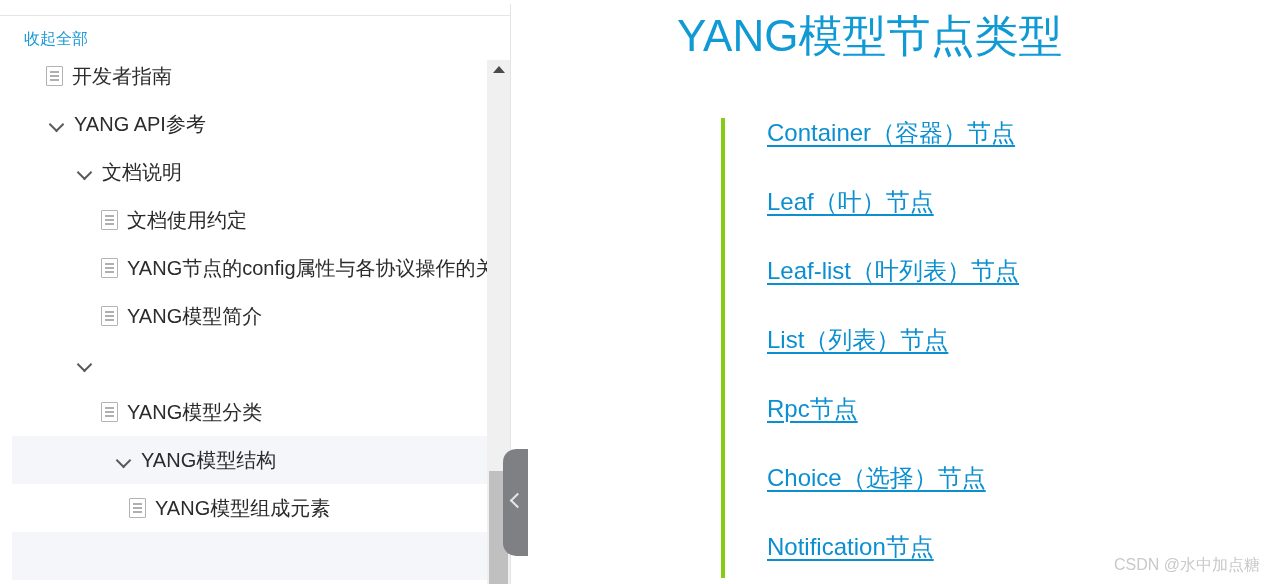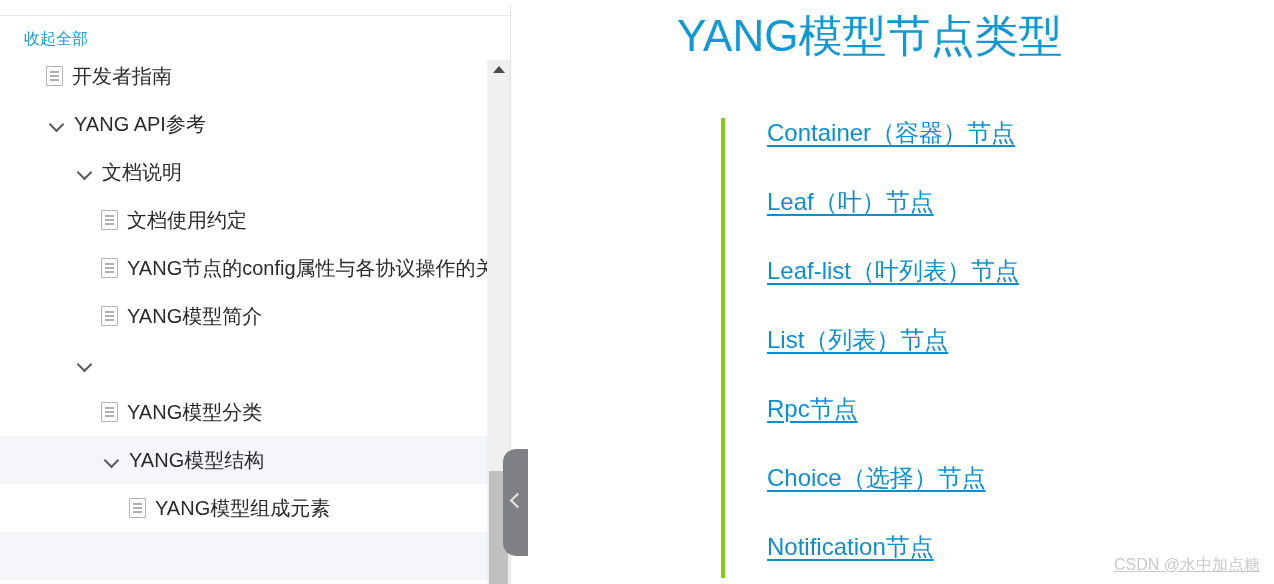--- a/index.html
+++ b/index.html
@@ -59,20 +59,21 @@
     position: relative;
     height: 48px;
     display: flex;
     align-items: center;
     box-sizing: border-box;
     cursor: pointer;
     white-space: nowrap;
   }
   .tree-row.highlight {
     background: #f4f6fa;
+    margin-left: 12px;
   }
   .row-label {
     font-size: 20px;
     color: #2b2b2b;
     line-height: 24px;
   }
 
   
   .chev {
     width: 22px;
@@ -224,21 +225,20 @@
   
   #watermark {
     position: absolute;
     right: 14px;
     bottom: 8px;
     font-size: 16px;
     color: #c9c9c9;
     line-height: 22px;
     white-space: nowrap;
     z-index: 9;
-    text-decoration: underline;
   }
 </style>
 </head>
 <body>
 
 <div id="sidebar">
 
   <div id="sidebar-topline"></div>
 
   <div id="collapse-all">收起全部</div>

